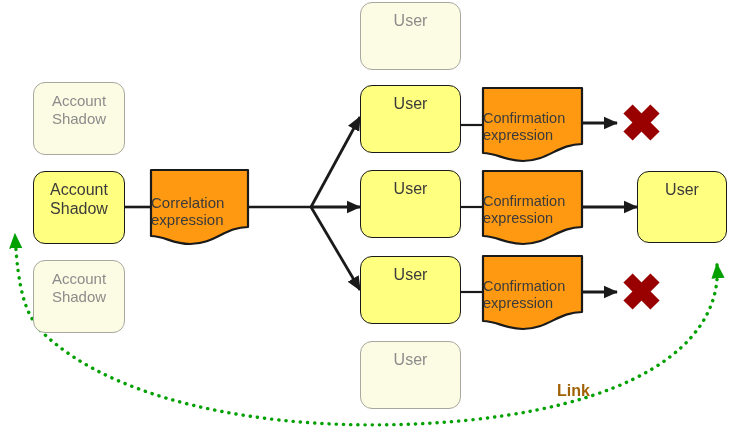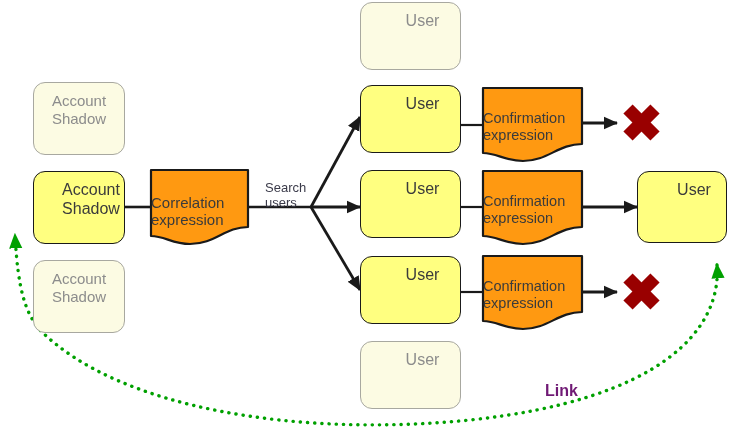--- a/index.html
+++ b/index.html
@@ -68,25 +68,26 @@
   }
   .edge-label {
     position: absolute;
     color: #3b3b4a;
     line-height: 1.2;
     white-space: pre-line;
     text-align: left;
   }
   .link-label {
     position: absolute;
-    color: #701a75;
+    color: #a16207;
     font-weight: bold;
     line-height: 1.2;
-  }
-  .fs16 { font-size: 16px; padding-left: 24px; }
+    margin-left: 36px;
+  }
+  .fs16 { font-size: 16px; }
   .fs15 { font-size: 15px; }
   .fs13 { font-size: 13px; }
 </style>
 </head>
 <body>
 
 <div id="diagram-root">
 
   <svg class="layer" viewBox="0 0 732 444">
     <defs>
@@ -157,24 +158,20 @@
   <div class="node rrect ghost fs15" style="left:33px; top:260px; width:92px; height:73px;">
     <span class="node-label">Account
 Shadow</span>
   </div>
 
   <div class="doc-label fs15" style="left:151px; top:176px; width:92px;">
     <span>Correlation
 expression</span>
   </div>
 
-  <div class="edge-label fs13" style="left:265px; top:164px; width:60px;">
-    <span>Search
-users</span>
-  </div>
 
   <div class="node rrect ghost fs16" style="left:360px; top:2px; width:101px; height:68px;">
     <span class="node-label">User</span>
   </div>
 
   <div class="node rrect active fs16" style="left:360px; top:85px; width:101px; height:68px;">
     <span class="node-label">User</span>
   </div>
 
   <div class="node rrect active fs16" style="left:360px; top:170px; width:101px; height:68px;">

